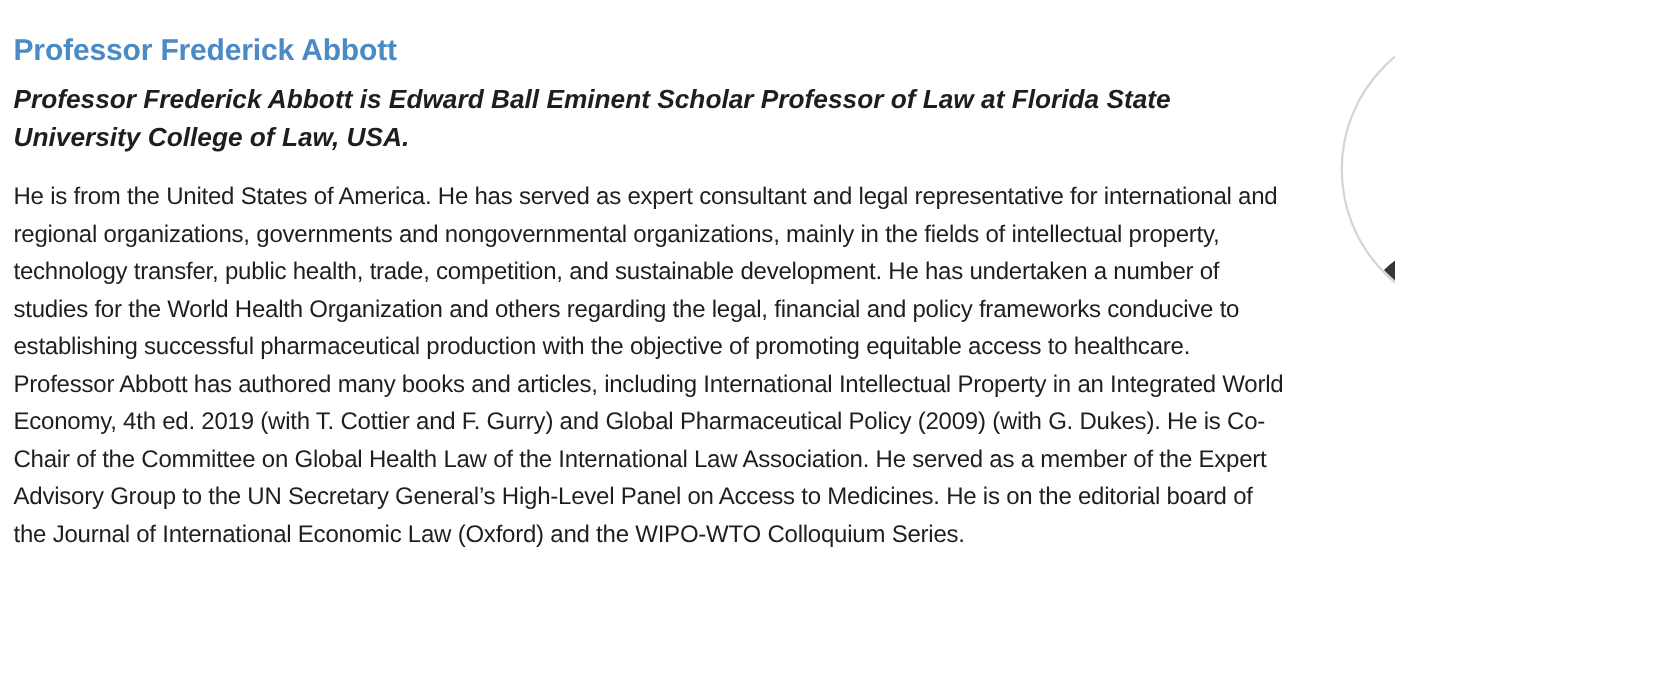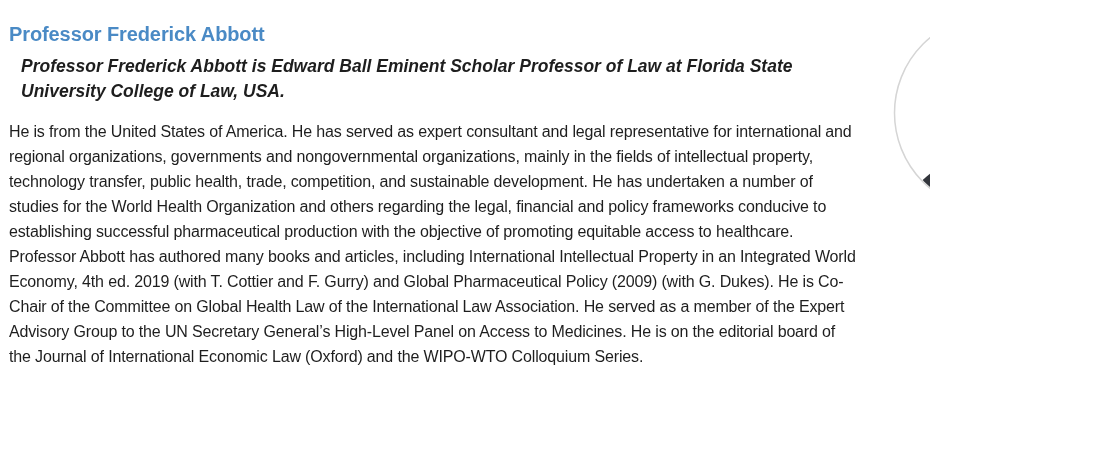--- a/index.html
+++ b/index.html
@@ -19,21 +19,21 @@
   }
   .text-col{position:absolute;left:9px;top:22px;width:852px;}
   .heading{
     margin:0 0 8px 0;
     font-size:20px;line-height:24px;
     font-weight:700;
     color:var(--accent);
     letter-spacing:-0.1px;
   }
   .subtitle{
-    margin:0 0 15px 12px;
+    margin:0 0 15px 0;
     font-size:17.5px;line-height:25px;
     font-weight:700;font-style:italic;
     color:var(--body);
   }
   .bio{
     margin:0;
     font-size:16px;line-height:25px;
     letter-spacing:-0.15px;
     color:var(--body);
   }

